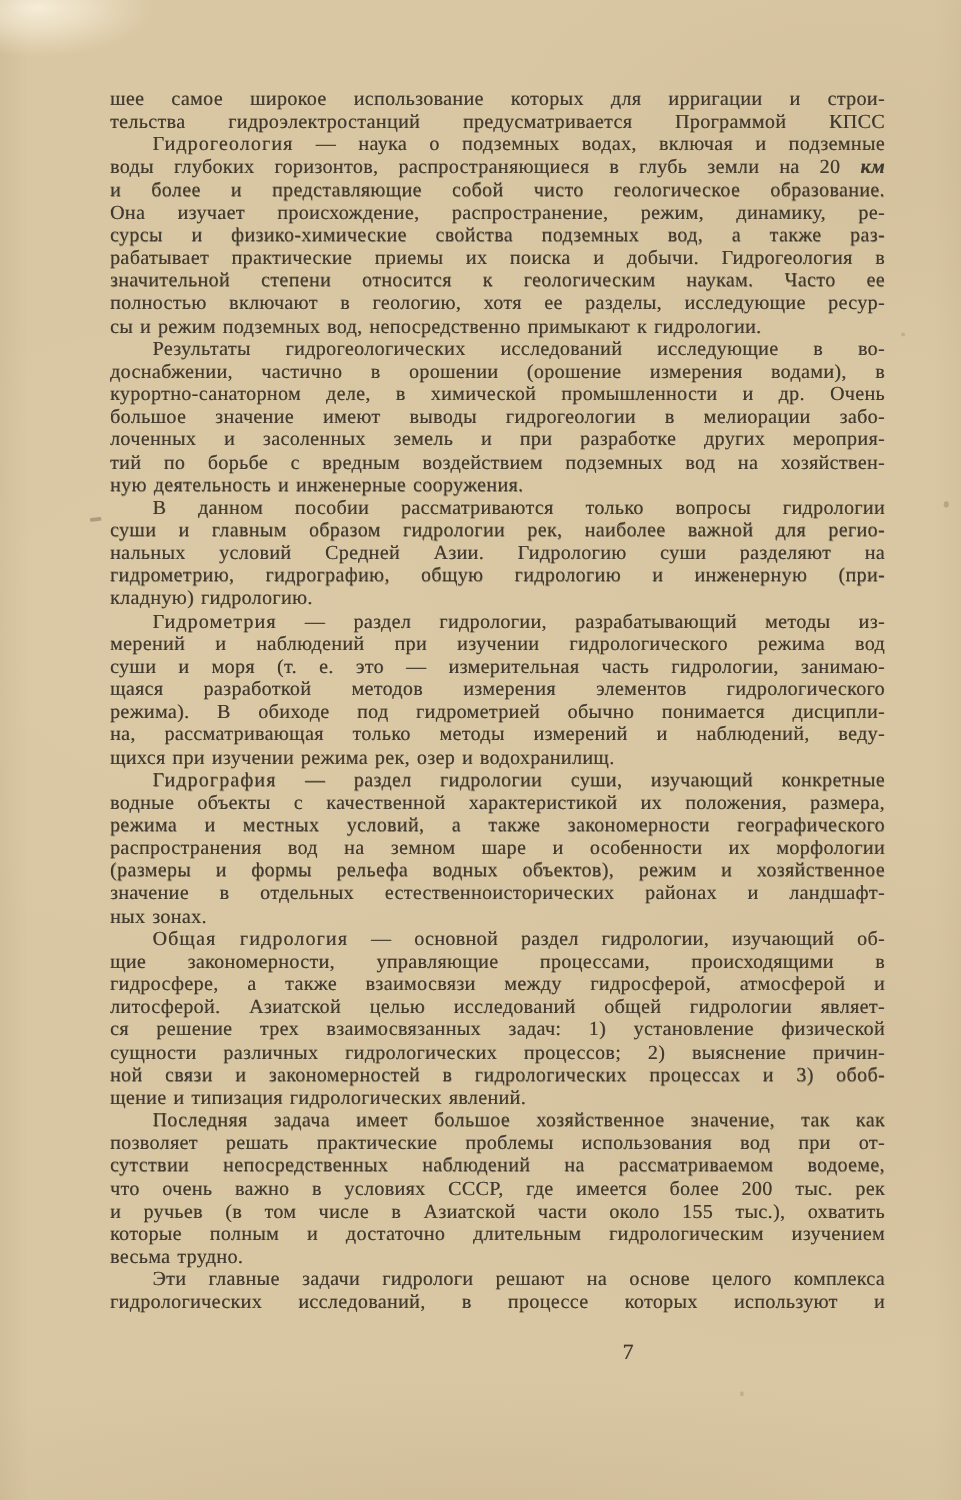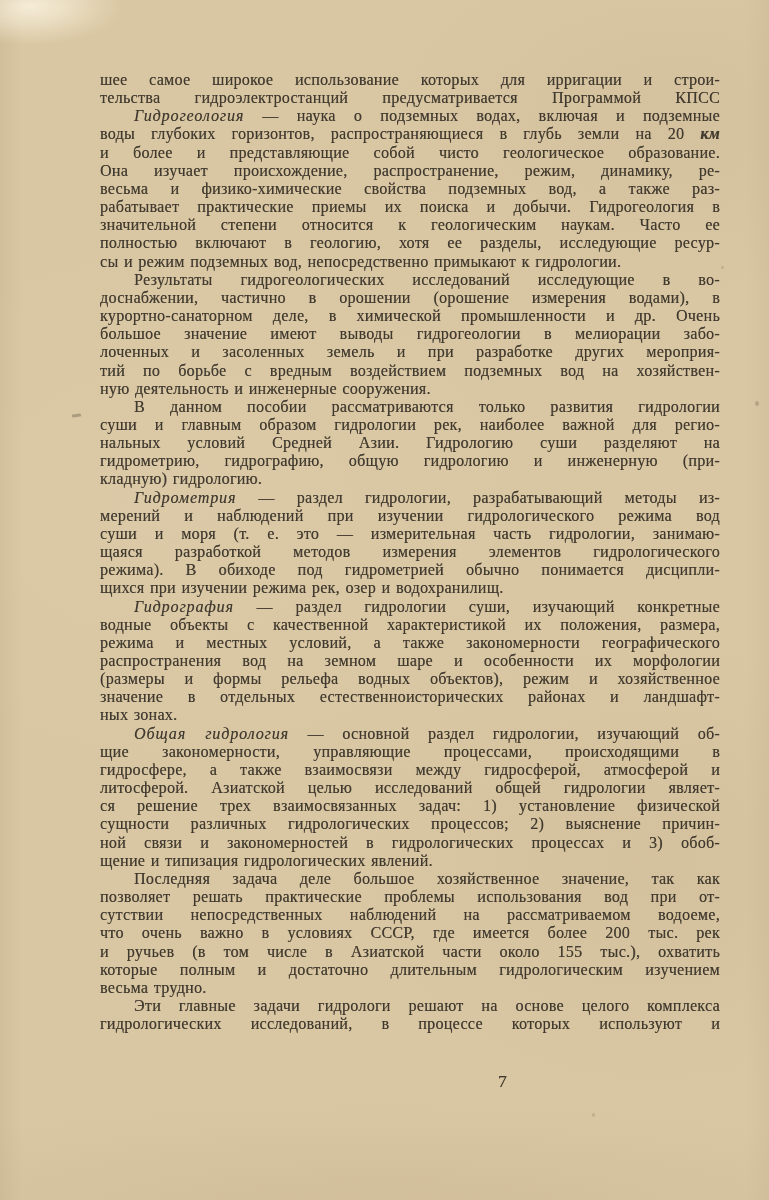--- a/index.html
+++ b/index.html
@@ -21,31 +21,30 @@
     font-family:"Liberation Serif", serif;
   }
   .page{position:relative;width:769px;height:1200px;}
   .textblock{
     position:absolute;left:88px;top:71px;width:620px;
     color:var(--ink);
     font-size:16px;
     letter-spacing:0.3px;
     word-spacing:1.2px;
     text-shadow:0.3px 0.3px 0.45px rgba(62,52,38,.55);
-    margin-left:12px;
   }
   .para{margin:0;padding:0;}
   .ln{
     height:18.16px;line-height:18.16px;
     text-align:justify;text-align-last:justify;
     overflow:visible;white-space:nowrap;
   }
   .ln.end{text-align-last:left;}
   .ind{text-indent:34px;}
-  .lead{font-style:italic;letter-spacing:0.9px;}
+  .lead{letter-spacing:0.9px;}
   .em{font-style:italic;font-weight:bold;}
   .folio{
     position:absolute;left:498px;top:1071px;
     color:var(--ink);font-size:17.5px;line-height:20px;
     text-shadow:0.3px 0.3px 0.45px rgba(62,52,38,.5);
   }
   .speck{position:absolute;background:rgba(66,55,40,.55);border-radius:50%;}
   .speck.dash{border-radius:1px;transform:rotate(-7deg);}
 </style>
 </head>
@@ -58,51 +57,52 @@
     <div class="para">
       <div class="ln">шее самое широкое использование которых для ирригации и строи-</div>
       <div class="ln">тельства гидроэлектростанций предусматривается Программой КПСС</div>
     </div>
 
     <div class="para">
       <div class="ln ind"><span class="lead">Гидрогеология</span><span> — наука о подземных водах, включая и подземные</span></div>
       <div class="ln"><span>воды глубоких горизонтов, распространяющиеся в глубь земли на 20 </span><span class="em">км</span></div>
       <div class="ln">и более и представляющие собой чисто геологическое образование.</div>
       <div class="ln">Она изучает происхождение, распространение, режим, динамику, ре-</div>
-      <div class="ln">весьма и физико-химические свойства подземных вод, а также раз-</div>
+      <div class="ln">сурсы и физико-химические свойства подземных вод, а также раз-</div>
       <div class="ln">рабатывает практические приемы их поиска и добычи. Гидрогеология в</div>
       <div class="ln">значительной степени относится к геологическим наукам. Часто ее</div>
       <div class="ln">полностью включают в геологию, хотя ее разделы, исследующие ресур-</div>
       <div class="ln end">сы и режим подземных вод, непосредственно примыкают к гидрологии.</div>
     </div>
 
     <div class="para">
       <div class="ln ind">Результаты гидрогеологических исследований исследующие в во-</div>
       <div class="ln">доснабжении, частично в орошении (орошение измерения водами), в</div>
       <div class="ln">курортно-санаторном деле, в химической промышленности и др. Очень</div>
       <div class="ln">большое значение имеют выводы гидрогеологии в мелиорации забо-</div>
       <div class="ln">лоченных и засоленных земель и при разработке других мероприя-</div>
       <div class="ln">тий по борьбе с вредным воздействием подземных вод на хозяйствен-</div>
       <div class="ln end">ную деятельность и инженерные сооружения.</div>
     </div>
 
     <div class="para">
-      <div class="ln ind">В данном пособии рассматриваются только развития гидрологии</div>
+      <div class="ln ind">В данном пособии рассматриваются только вопросы гидрологии</div>
       <div class="ln">суши и главным образом гидрологии рек, наиболее важной для регио-</div>
       <div class="ln">нальных условий Средней Азии. Гидрологию суши разделяют на</div>
       <div class="ln">гидрометрию, гидрографию, общую гидрологию и инженерную (при-</div>
       <div class="ln end">кладную) гидрологию.</div>
     </div>
 
     <div class="para">
       <div class="ln ind"><span class="lead">Гидрометрия</span><span> — раздел гидрологии, разрабатывающий методы из-</span></div>
       <div class="ln">мерений и наблюдений при изучении гидрологического режима вод</div>
       <div class="ln">суши и моря (т. е. это — измерительная часть гидрологии, занимаю-</div>
       <div class="ln">щаяся разработкой методов измерения элементов гидрологического</div>
       <div class="ln">режима). В обиходе под гидрометрией обычно понимается дисципли-</div>
+      <div class="ln">на, рассматривающая только методы измерений и наблюдений, веду-</div>
       <div class="ln end">щихся при изучении режима рек, озер и водохранилищ.</div>
     </div>
 
     <div class="para">
       <div class="ln ind"><span class="lead">Гидрография</span><span> — раздел гидрологии суши, изучающий конкретные</span></div>
       <div class="ln">водные объекты с качественной характеристикой их положения, размера,</div>
       <div class="ln">режима и местных условий, а также закономерности географического</div>
       <div class="ln">распространения вод на земном шаре и особенности их морфологии</div>
       <div class="ln">(размеры и формы рельефа водных объектов), режим и хозяйственное</div>
       <div class="ln">значение в отдельных естественноисторических районах и ландшафт-</div>
@@ -114,21 +114,21 @@
       <div class="ln">щие закономерности, управляющие процессами, происходящими в</div>
       <div class="ln">гидросфере, а также взаимосвязи между гидросферой, атмосферой и</div>
       <div class="ln">литосферой. Азиатской целью исследований общей гидрологии являет-</div>
       <div class="ln">ся решение трех взаимосвязанных задач: 1) установление физической</div>
       <div class="ln">сущности различных гидрологических процессов; 2) выяснение причин-</div>
       <div class="ln">ной связи и закономерностей в гидрологических процессах и 3) обоб-</div>
       <div class="ln end">щение и типизация гидрологических явлений.</div>
     </div>
 
     <div class="para">
-      <div class="ln ind">Последняя задача деле большое хозяйственное значение, так как</div>
+      <div class="ln ind">Последняя задача имеет большое хозяйственное значение, так как</div>
       <div class="ln">позволяет решать практические проблемы использования вод при от-</div>
       <div class="ln">сутствии непосредственных наблюдений на рассматриваемом водоеме,</div>
       <div class="ln">что очень важно в условиях СССР, где имеется более 200 тыс. рек</div>
       <div class="ln">и ручьев (в том числе в Азиатской части около 155 тыс.), охватить</div>
       <div class="ln">которые полным и достаточно длительным гидрологическим изучением</div>
       <div class="ln end">весьма трудно.</div>
     </div>
 
     <div class="para">
       <div class="ln ind">Эти главные задачи гидрологи решают на основе целого комплекса</div>

